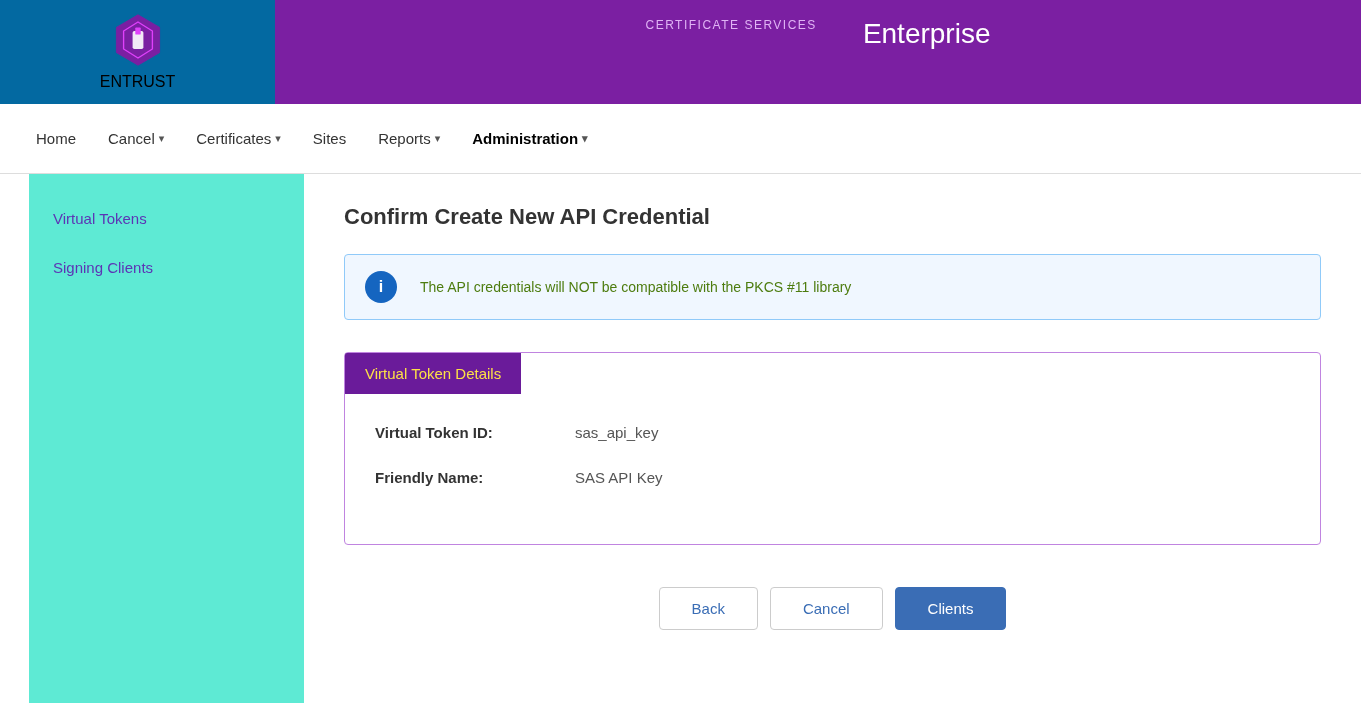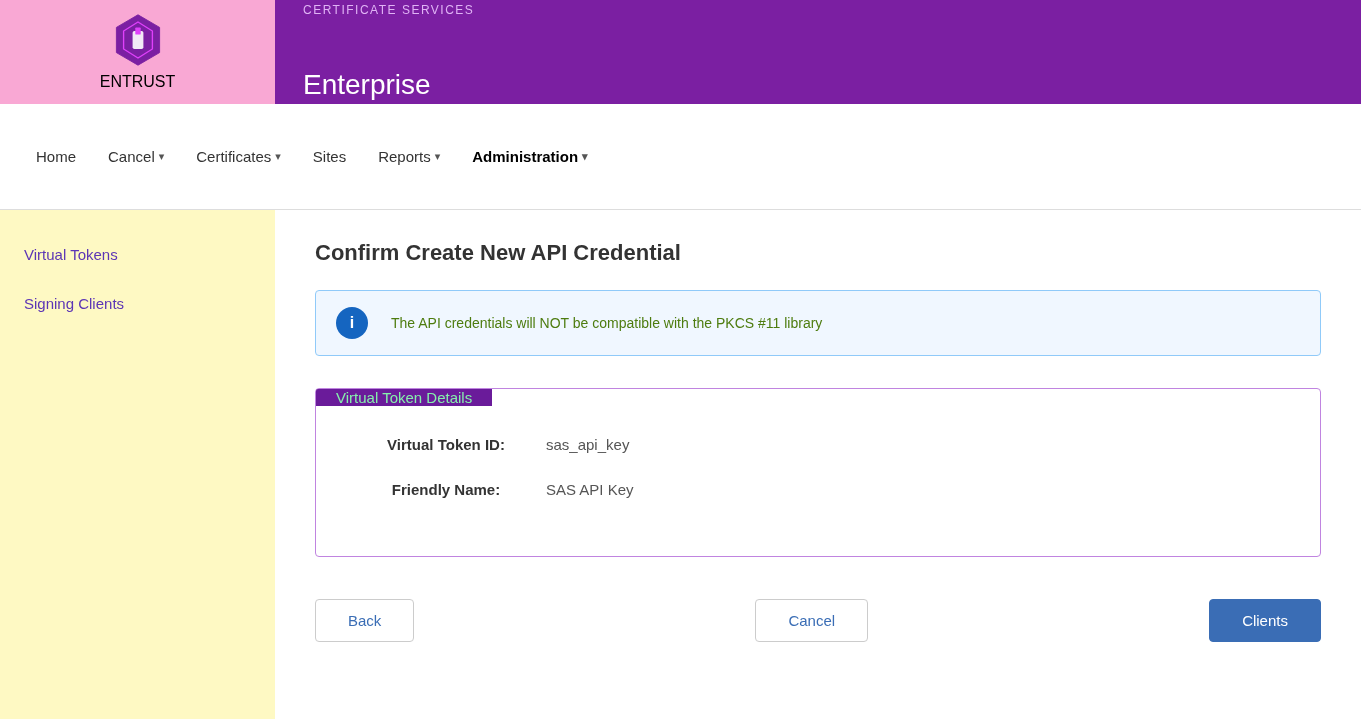--- a/index.html
+++ b/index.html
@@ -6,42 +6,42 @@
     body { font-family: Arial, sans-serif; background: #fff; min-height: 719px; }
 
     
     .header {
       display: flex;
       align-items: stretch;
       height: 104px;
     }
     .logo-area {
       width: 275px;
-      background: #f9a8d4;
+      background: #0369a1;
       display: flex;
       align-items: center;
       justify-content: center;
       flex-shrink: 0;
     }
     .logo-icon {
       display: flex;
       flex-direction: column;
       align-items: center;
     }
     .logo-hex {
       width: 54px;
       height: 54px;
       margin-bottom: 6px;
     }
     .header-brand {
       flex: 1;
       background: #7b1fa2;
       padding: 18px 28px;
       display: flex;
-      flex-direction: column;
+      flex-direction: row;
       justify-content: center;
       gap: 46px;
     }
     .header-brand .subtitle {
       color: #e0b3f5;
       font-size: 12px;
       letter-spacing: 1.5px;
       text-transform: uppercase;
       margin-bottom: 6px;
     }
@@ -50,21 +50,21 @@
       font-size: 28px;
       font-weight: 400;
     }
 
     
     .nav-bar {
       display: flex;
       align-items: center;
       border-bottom: 1px solid #ddd;
       padding: 0 20px;
-      height: 106px;
+      height: 70px;
       background: #fff;
     }
     .nav-item {
       padding: 30px 16px;
       font-size: 15px;
       color: #333;
       cursor: pointer;
       display: flex;
       align-items: center;
       gap: 4px;
@@ -81,23 +81,24 @@
 
     
     .main-layout {
       display: flex;
       min-height: calc(719px - 190px);
     }
 
     
     .sidebar {
       width: 275px;
-      background: #fef9c3;
+      background: #5eead4;
       padding: 20px 0;
       flex-shrink: 0;
+      margin-left: 29px;
     }
     .sidebar-item {
       padding: 16px 24px;
       font-size: 15px;
       color: #5c35b5;
       cursor: pointer;
       font-weight: 500;
     }
     .sidebar-item.active {
       background: #e0e0e0;
@@ -150,55 +151,54 @@
     
     .card {
       border: 1.5px solid #c084e0;
       border-radius: 4px;
       padding: 0 0 30px 0;
       position: relative;
       margin-bottom: 32px;
     }
     .card-header {
       background: #6a1b9a;
-      color: #86efac;
+      color: #fde047;
       font-size: 15px;
       font-weight: 500;
-      padding: 0 20px;
+      padding: 12px 20px;
       display: inline-block;
       position: relative;
       top: 0;
       left: 0;
       border-radius: 2px 0 0 0;
       margin-bottom: 30px;
     }
     .card-fields {
       padding: 0 30px;
-      text-align: center;
     }
     .field-row {
       display: flex;
       align-items: baseline;
       margin-bottom: 28px;
     }
     .field-label {
       font-size: 15px;
       font-weight: bold;
       color: #333;
       min-width: 200px;
     }
     .field-value {
       font-size: 15px;
       color: #555;
     }
 
     
     .button-row {
       display: flex;
-      justify-content: space-between;
+      justify-content: center;
       gap: 12px;
       padding-top: 10px;
     }
     .btn {
       padding: 12px 32px;
       font-size: 15px;
       border-radius: 4px;
       cursor: pointer;
       font-weight: 500;
       border: 1.5px solid #ccc;

